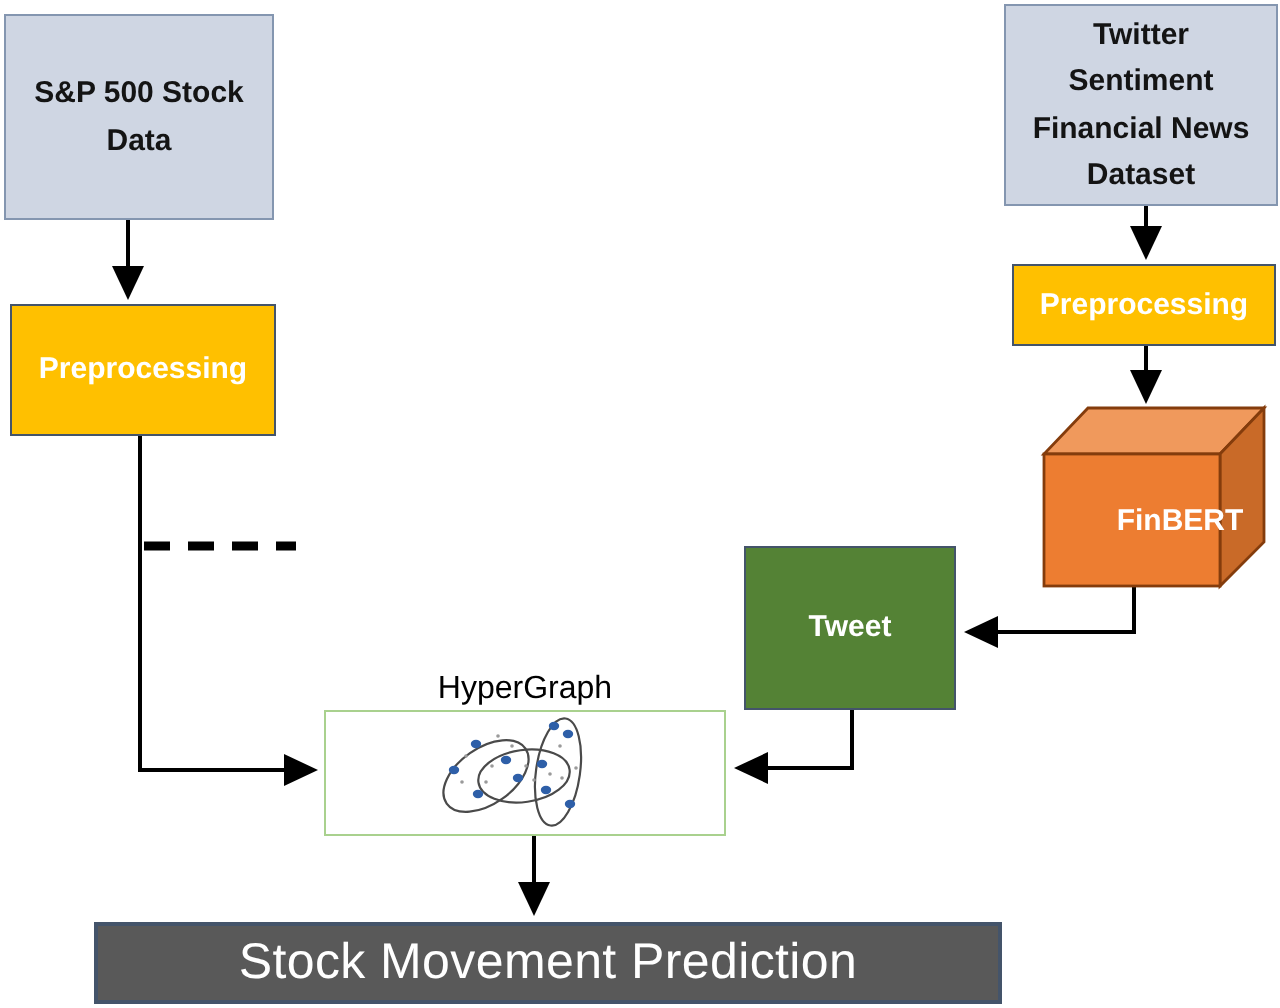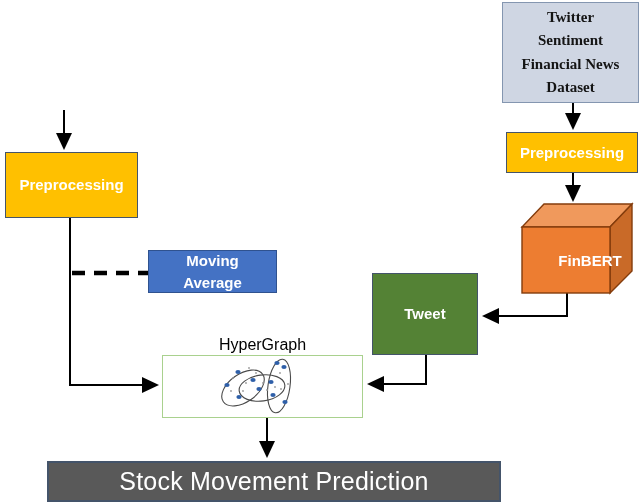--- a/index.html
+++ b/index.html
@@ -7,21 +7,21 @@
     position:relative;width:640px;height:504px;background:var(--background,#fff);
     font-family:"Liberation Sans", sans-serif;overflow:hidden;
   }
   .node{
     position:absolute;display:flex;flex-direction:column;align-items:center;justify-content:center;
     text-align:center;box-sizing:border-box;font-weight:700;line-height:1.45;
   }
   .node .line{display:block;}
   .light-box{
     background:var(--light_fill,#cfd6e3);border:1.5px solid var(--light_border,#8496b0);
-    color:#141414;font-size:15px;line-height:1.55;font-family:Liberation Serif, serif;
+    color:#141414;font-size:15px;line-height:1.55;
   }
   .yellow-box{
     background:var(--yellow_fill,#ffc000);border:1.2px solid var(--dark_outline,#44546a);
     color:#fff;font-size:15px;
   }
   .blue-box{
     background:var(--blue_fill,#4472c4);border:1.2px solid var(--blue_border,#2f528f);
     color:#fff;font-size:15px;
   }
   .green-box{
@@ -59,40 +59,40 @@
     <path d="M64,110 L64,147" stroke="#000" stroke-width="2" fill="none" marker-end="url(#ah)"></path>
     <path d="M70,218 L70,385 L156,385" stroke="#000" stroke-width="2" fill="none" marker-end="url(#ah)"></path>
     <path d="M72,273 L148,273" stroke="#000" stroke-width="4.6" stroke-dasharray="13 9" fill="none"></path>
     <path d="M573,103 L573,127" stroke="#000" stroke-width="2" fill="none" marker-end="url(#ah)"></path>
     <path d="M573,173 L573,199" stroke="#000" stroke-width="2" fill="none" marker-end="url(#ah)"></path>
     <path d="M567,293 L567,316 L485,316" stroke="#000" stroke-width="2" fill="none" marker-end="url(#ah)"></path>
     <path d="M426,355 L426,384 L370,384" stroke="#000" stroke-width="2" fill="none" marker-end="url(#ah)"></path>
     <path d="M267,418 L267,455" stroke="#000" stroke-width="2" fill="none" marker-end="url(#ah)"></path>
   </svg>
 
+  <div class="node light-box" style="left:2px;top:7px;width:135px;height:103px;">
+    <span class="line">S&amp;P 500 Stock</span>
+    <span class="line">Data</span>
+  </div>
 
   <div class="node light-box" style="left:502px;top:2px;width:137px;height:101px;">
     <span class="line">Twitter</span>
     <span class="line">Sentiment</span>
     <span class="line">Financial News</span>
     <span class="line">Dataset</span>
   </div>
 
   <div class="node yellow-box" style="left:5px;top:152px;width:133px;height:66px;">
     <span class="line">Preprocessing</span>
   </div>
 
   <div class="node yellow-box" style="left:506px;top:132px;width:132px;height:41px;">
     <span class="line">Preprocessing</span>
   </div>
 
-  <div class="node blue-box" style="left:148px;top:250px;width:129px;height:43px;">
-    <span class="line">Moving</span>
-    <span class="line">Average</span>
-  </div>
 
   <svg width="116" height="95" viewBox="0 0 116 95" style="left:520px;top:201px;">
     <polygon points="2,26 90,26 112,3 24,3" fill="#f0995c" stroke="#843c0c" stroke-width="1.4"></polygon>
     <polygon points="90,26 112,3 112,70 90,92" fill="#c96a28" stroke="#843c0c" stroke-width="1.4"></polygon>
     <rect x="2" y="26" width="88" height="66" fill="#ed7d31" stroke="#843c0c" stroke-width="1.4"></rect>
   </svg>
   <div class="cube-label" style="left:522px;top:227px;width:88px;height:66px;">FinBERT</div>
 
   <div class="node green-box" style="left:372px;top:273px;width:106px;height:82px;">
     <span class="line">Tweet</span>

